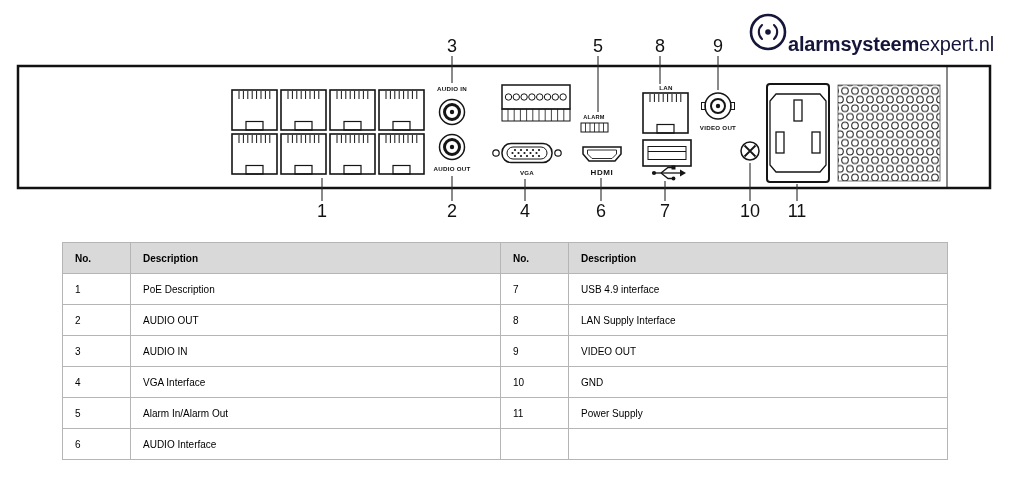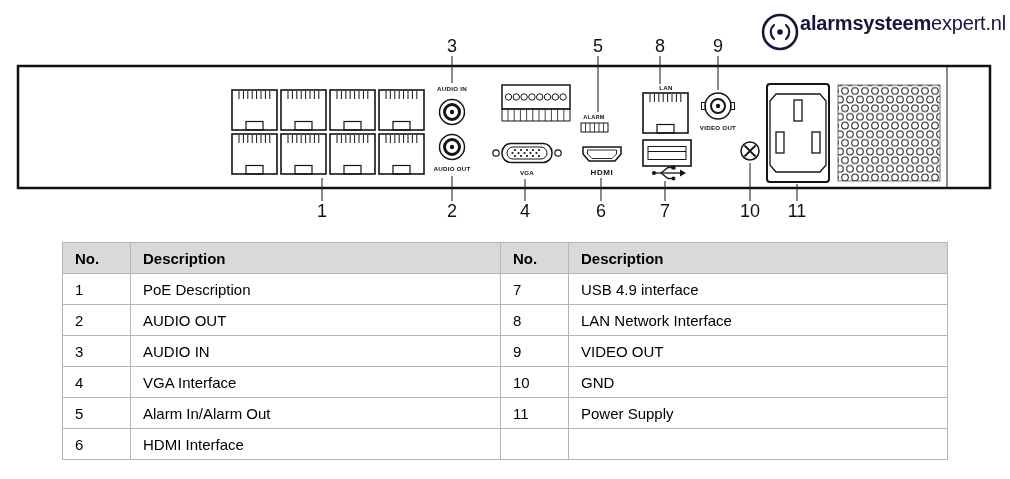--- a/index.html
+++ b/index.html
@@ -4,28 +4,28 @@
 <style>
   * { margin:0; padding:0; box-sizing:border-box; }
   html,body { background:#ffffff; }
   .page {
     position:relative; width:1010px; height:479px; background:#fff;
     font-family:"Liberation Sans", sans-serif; overflow:hidden;
   }
   .diagram-svg { position:absolute; left:0; top:0; }
 
   
-  .logo { position:absolute; top:12px; right:4px; display:flex; align-items:flex-start; }
+  .logo { position:absolute; top:12px; right:16px; display:flex; align-items:flex-end; }
   .logo-text { font-size:20px; color:#16163a; letter-spacing:-0.2px; white-space:nowrap; }
   .logo-text .bold { font-weight:700; }
 
   
   .legend {
     position:absolute; left:62px; top:242px; width:886px;
-    border-collapse:collapse; font-size:15px; color:#000;
+    border-collapse:collapse; font-size:10px; color:#000;
     table-layout:fixed;
   }
   .legend th, .legend td {
     border:1px solid #b5b5b5; padding:4px 12px; text-align:left; height:31px;
     overflow:hidden; white-space:nowrap;
   }
   .legend th { background:#d9d9d9; font-weight:700; }
 
   
   .lab { font-family:"Liberation Sans",sans-serif; font-size:6.2px; font-weight:bold; fill:#111; text-anchor:middle; letter-spacing:.25px; }
@@ -234,21 +234,21 @@
       <tr>
         <td>1</td>
         <td>PoE Description</td>
         <td>7</td>
         <td>USB 4.9 interface</td>
       </tr>
       <tr>
         <td>2</td>
         <td>AUDIO OUT</td>
         <td>8</td>
-        <td>LAN Network Interface</td>
+        <td>LAN Supply Interface</td>
       </tr>
       <tr>
         <td>3</td>
         <td>AUDIO IN</td>
         <td>9</td>
         <td>VIDEO OUT</td>
       </tr>
       <tr>
         <td>4</td>
         <td>VGA Interface</td>
@@ -256,20 +256,20 @@
         <td>GND</td>
       </tr>
       <tr>
         <td>5</td>
         <td>Alarm In/Alarm Out</td>
         <td>11</td>
         <td>Power Supply</td>
       </tr>
       <tr>
         <td>6</td>
-        <td>HDMI Interface</td>
+        <td>AUDIO Interface</td>
         <td></td>
         <td></td>
       </tr>
     </tbody>
   </table>
 
 </div>
 
 </body></html>

